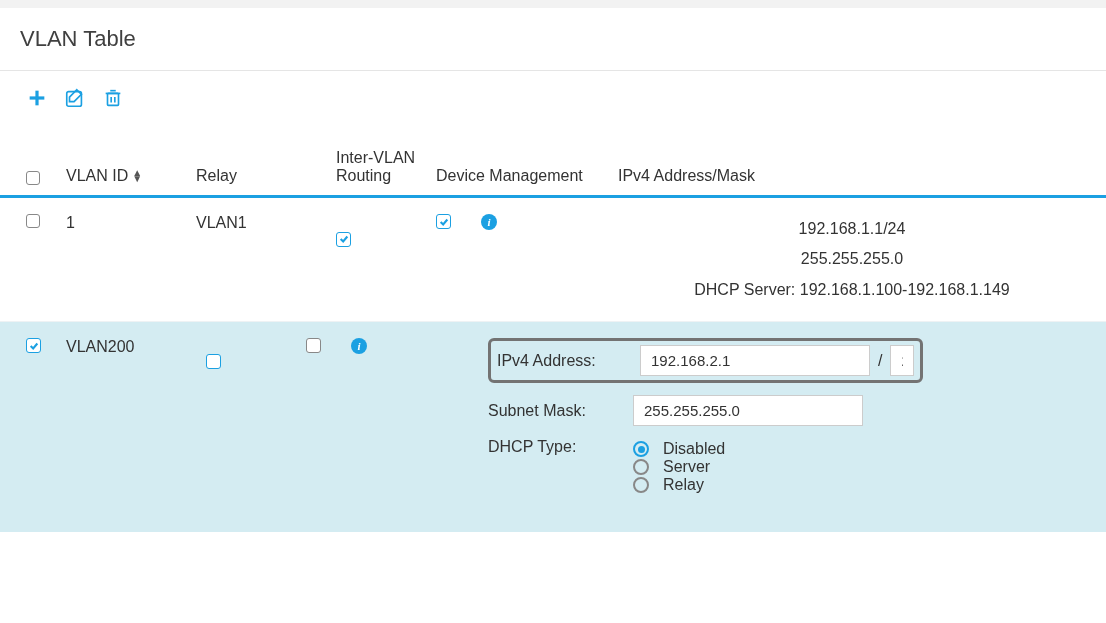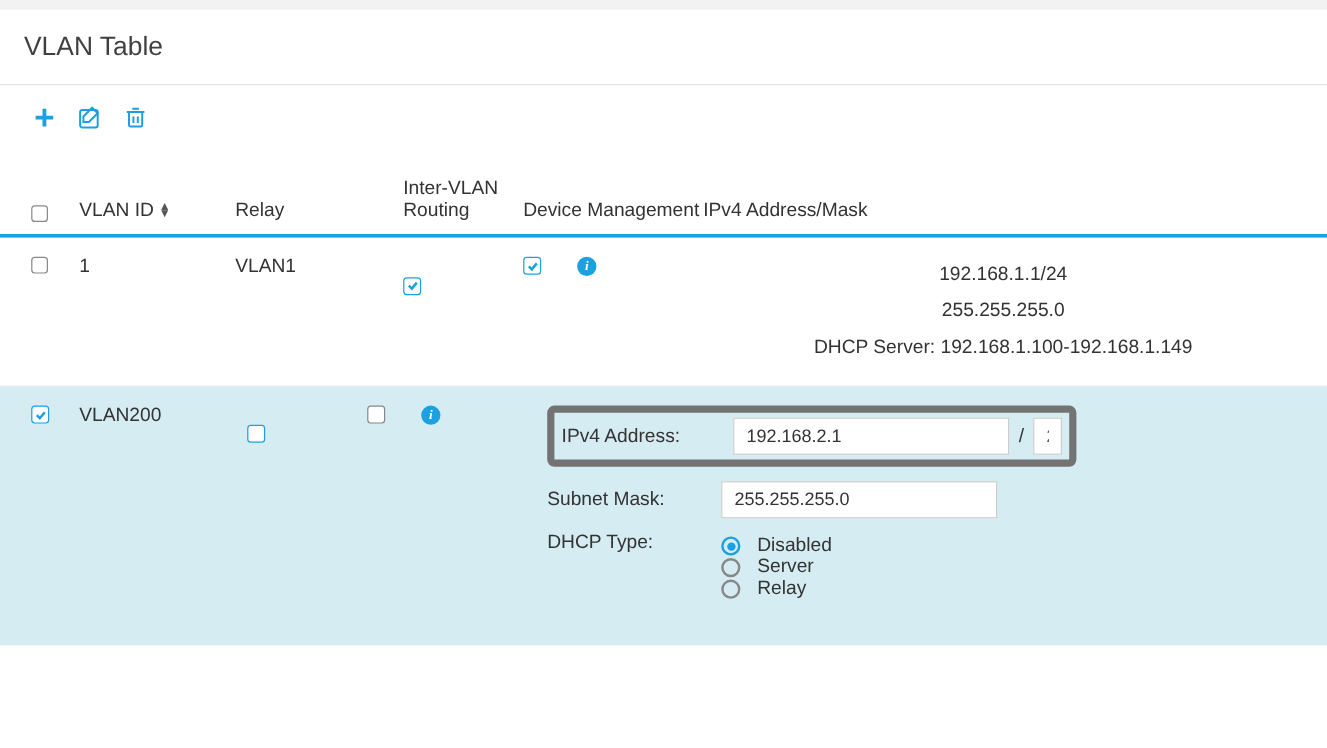--- a/index.html
+++ b/index.html
@@ -68,21 +68,21 @@
   .tbody-row.selected {
     background: #d4ecf2;
     border-bottom: none;
     padding-bottom: 26px;
   }
   .col-chk   { width: 40px; flex: 0 0 40px; display:flex; align-items:center; }
   .col-id    { width: 130px; flex: 0 0 130px; }
   .col-name  { width: 140px; flex: 0 0 140px; }
   .col-ivr   { width: 100px; flex: 0 0 100px; margin-top: 16px; }
   .col-dm    { width: 150px; flex: 0 0 150px; display:flex; align-items:flex-start; gap:30px;}
-  .col-addr  { flex: 1; }
+  .col-addr  { flex: 1; margin-left: 32px; }
   
   .thead-row .col-dm { display:block; }
   .thead-row .col-id { display:flex; align-items:center; gap:4px;}
   
   .sort-caret {
     display:inline-flex; flex-direction:column; line-height:6px; font-size:10px; color:#555;
   }
 
   
   .chk {
@@ -122,21 +122,21 @@
     padding: 6px 10px;
     font-size: 15px;
     background:#fff;
     color:#333;
   }
   .txt-ip   { width: 230px; }
   .txt-mask-row .txt-ip { width:230px; }
   .txt-cidr { width: 24px; text-align:left; }
   .slash { font-size:16px; padding: 0 0px; }
   .highlight-box {
-    border: 6px solid #737373;
+    border: 3px solid #737373;
     border-radius: 6px;
     padding: 4px 6px;
     display:inline-flex;
     align-items:center;
     gap:8px;
   }
   .vlan-id-input{
     border:1px solid #ccc; background:#fff; padding:6px 10px; width:100px; font-size:15px;
   }
 

